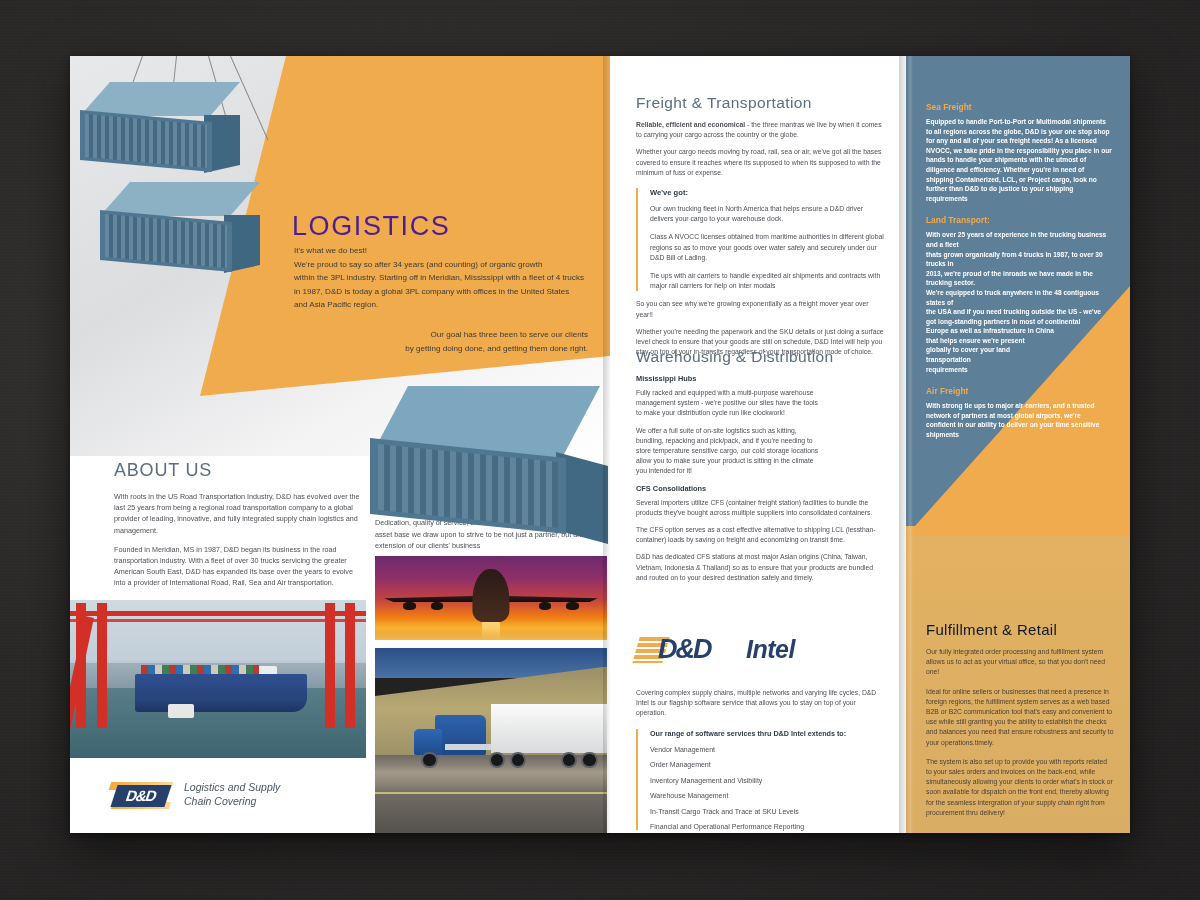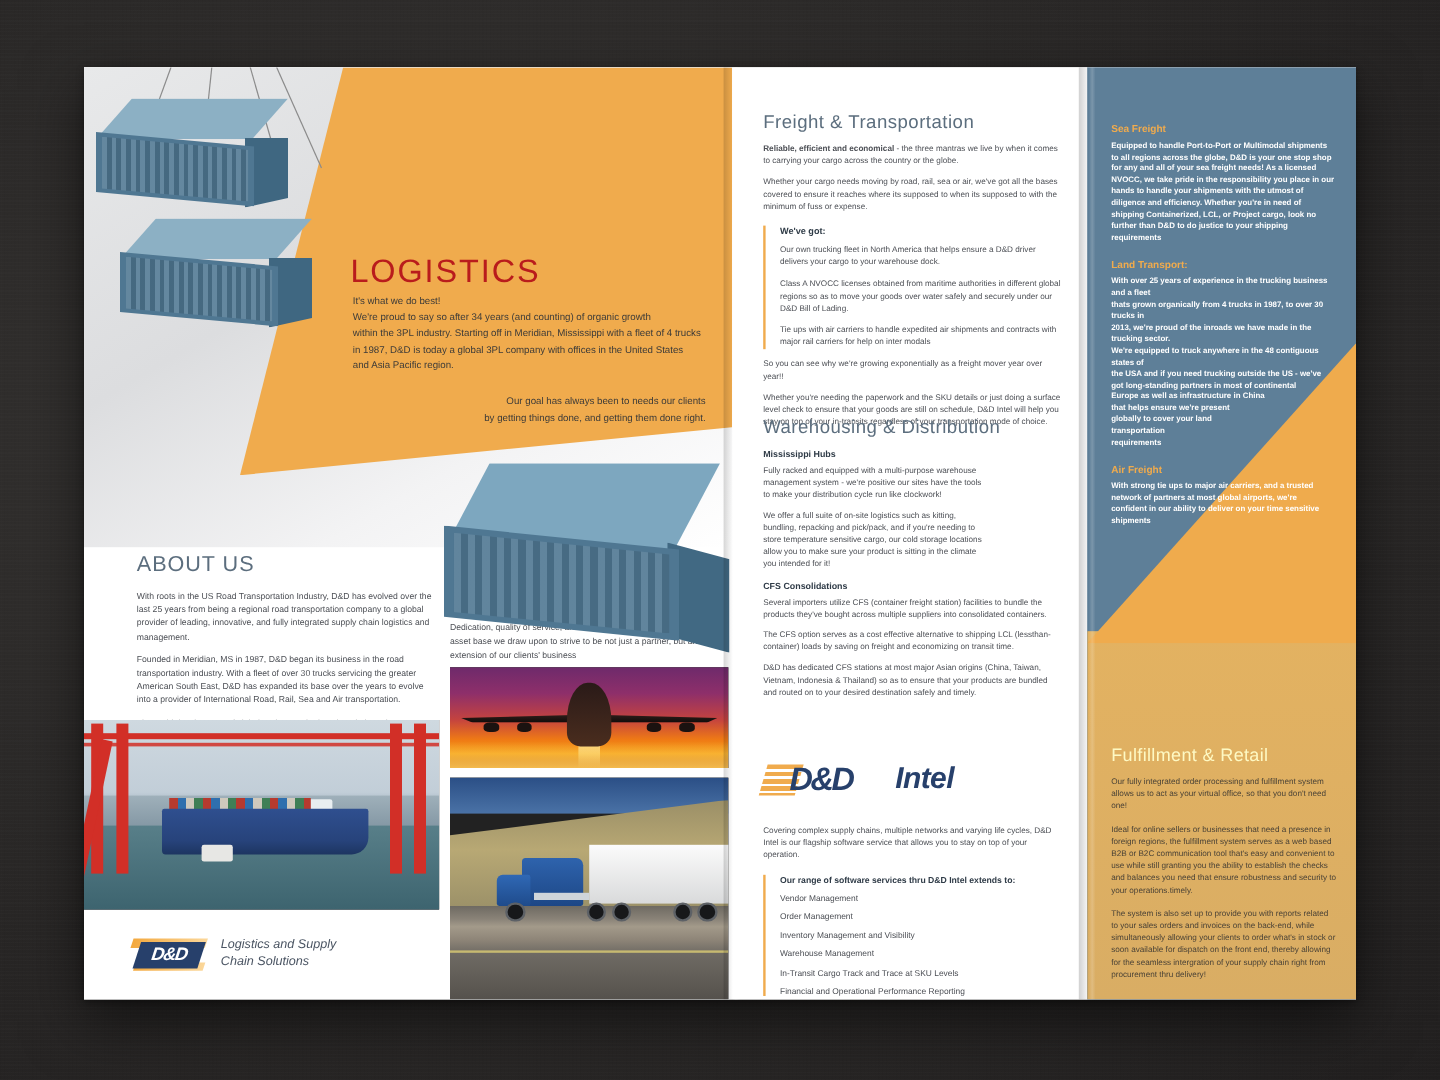--- a/index.html
+++ b/index.html
@@ -45,21 +45,21 @@
     background:linear-gradient(150deg,#e8e9ea 0%, #dcdddf 40%, #f3f3f4 72%, #ffffff 100%);
   }
   #orange-wedge2{
     position:absolute;left:0;top:0;width:540px;height:340px;
     background:#f0ab4d;
     clip-path:polygon(216px 0, 540px 0, 540px 300px, 130px 340px);
   }
 
   .hero-title{
     position:absolute;left:222px;top:155px;
-    font-size:27px;letter-spacing:1.6px;color:#b91c1c;font-weight:400;
+    font-size:27px;letter-spacing:1.6px;color:#4c1d95;font-weight:400;
   }
   .hero-body{
     position:absolute;left:224px;top:188px;width:292px;
     font-size:8.1px;line-height:13.6px;color:#3d3b38;
   }
   .hero-goal{
     position:absolute;left:280px;top:272px;width:238px;
     font-size:8.1px;line-height:13.6px;color:#3d3b38;text-align:right;
   }
 
@@ -155,21 +155,21 @@
     position:absolute;left:0;top:230px;width:224px;height:250px;
     background:#efab4d;
     clip-path:polygon(224px 0, 224px 250px, 0 250px);
   }
   #rp-content{position:absolute;left:20px;top:0;width:186px;}
   .rp-h{font-size:8.4px;font-weight:bold;color:#f0ab4d;margin:0 0 5px 0;}
   .rp-body{font-size:6.6px;line-height:9.6px;font-weight:bold;color:#ffffff;margin:0 0 12px 0;}
   .rp-shrink span{display:block;}
 
   #fulfil{position:absolute;left:20px;top:565px;width:188px;}
-  #fulfil h2{font-size:15px;color:#fef9c3;font-weight:400;margin:0 0 9px 0;letter-spacing:.3px;}
+  #fulfil h2{font-size:15px;color:#0f172a;font-weight:400;margin:0 0 9px 0;letter-spacing:.3px;}
   #fulfil p{font-size:6.8px;line-height:10.2px;color:#4a4236;margin:0 0 9px 0;}
 
   
   #big-container{position:absolute;left:300px;top:330px;width:300px;height:170px;z-index:30;pointer-events:none;}
   .cont-top{position:absolute;left:0;top:0;width:230px;height:72px;background:#7da7bf;
     clip-path:polygon(38px 0,230px 0,192px 72px,0 72px);}
   .cont-front{position:absolute;left:0;top:52px;width:196px;height:96px;background:#4f7792;
     clip-path:polygon(0 0,196px 20px,196px 96px,0 76px);}
   .cont-ribs{position:absolute;left:8px;top:58px;width:180px;height:84px;
     background:repeating-linear-gradient(90deg, rgba(255,255,255,.10) 0 6px, rgba(0,0,0,.10) 6px 12px);
@@ -229,22 +229,22 @@
 
     <div class="hero-body">
       <div>It's what we do best!</div>
       <div>We're proud to say so after 34 years (and counting) of organic growth</div>
       <div>within the 3PL industry. Starting off in Meridian, Mississippi with a fleet of 4 trucks</div>
       <div>in 1987, D&amp;D is today a global 3PL company with offices in the United States</div>
       <div>and Asia Pacific region.</div>
     </div>
 
     <div class="hero-goal">
-      <div>Our goal has always been to needs our clients</div>
-      <div>by getting things done, and getting them done right.</div>
+      <div>Our goal has three been to serve our clients</div>
+      <div>by getting doing done, and getting them done right.</div>
     </div>
 
     <div id="about">
       <div class="sect-h1" style="margin-bottom:10px;">ABOUT US</div>
       <div class="body">
         <p>With roots in the US Road Transportation Industry, D&amp;D has evolved over the last 25 years from being a regional road transportation company to a global provider of leading, innovative, and fully integrated supply chain logistics and management.</p>
         <p>Founded in Meridian, MS in 1987, D&amp;D began its business in the road transportation industry. With a fleet of over 30 trucks servicing the greater American South East, D&amp;D has expanded its base over the years to evolve into a provider of International Road, Rail, Sea and Air transportation.</p>
         <p>The rapid development of global trade over the last decade has also seen D&amp;D specialize in 3PL and 4PL management of warehousing and distribution, customs brokerage, and industry specific supply chain consulting. Today D&amp;D has offices in the Greater United States and Asia Pacific region as well as a worldwide network of trusted partners that ensure we are globally present to serve our clients requirements.</p>
       </div>
     </div>
@@ -306,21 +306,21 @@
     </div>
 
     <div id="left-logo">
       <div class="logo-mark">
         <div class="logo-orangebar"></div>
         <div class="logo-orangebar2"></div>
         <div class="logo-blk">D&amp;D</div>
       </div>
       <div class="logo-text">
         <div>Logistics and Supply</div>
-        <div>Chain Solutions</div>
+        <div>Chain Covering</div>
       </div>
     </div>
   </div>
 
   <div class="panel" id="panel-mid">
 
     <div class="pad" style="top:38px;">
       <h2 class="mid-h">Freight &amp; Transportation</h2>
       <div class="mid-body">
         <p><b>Reliable, efficient and economical</b><span> - the three mantras we live by when it comes to carrying your cargo across the country or the globe.</span></p>

